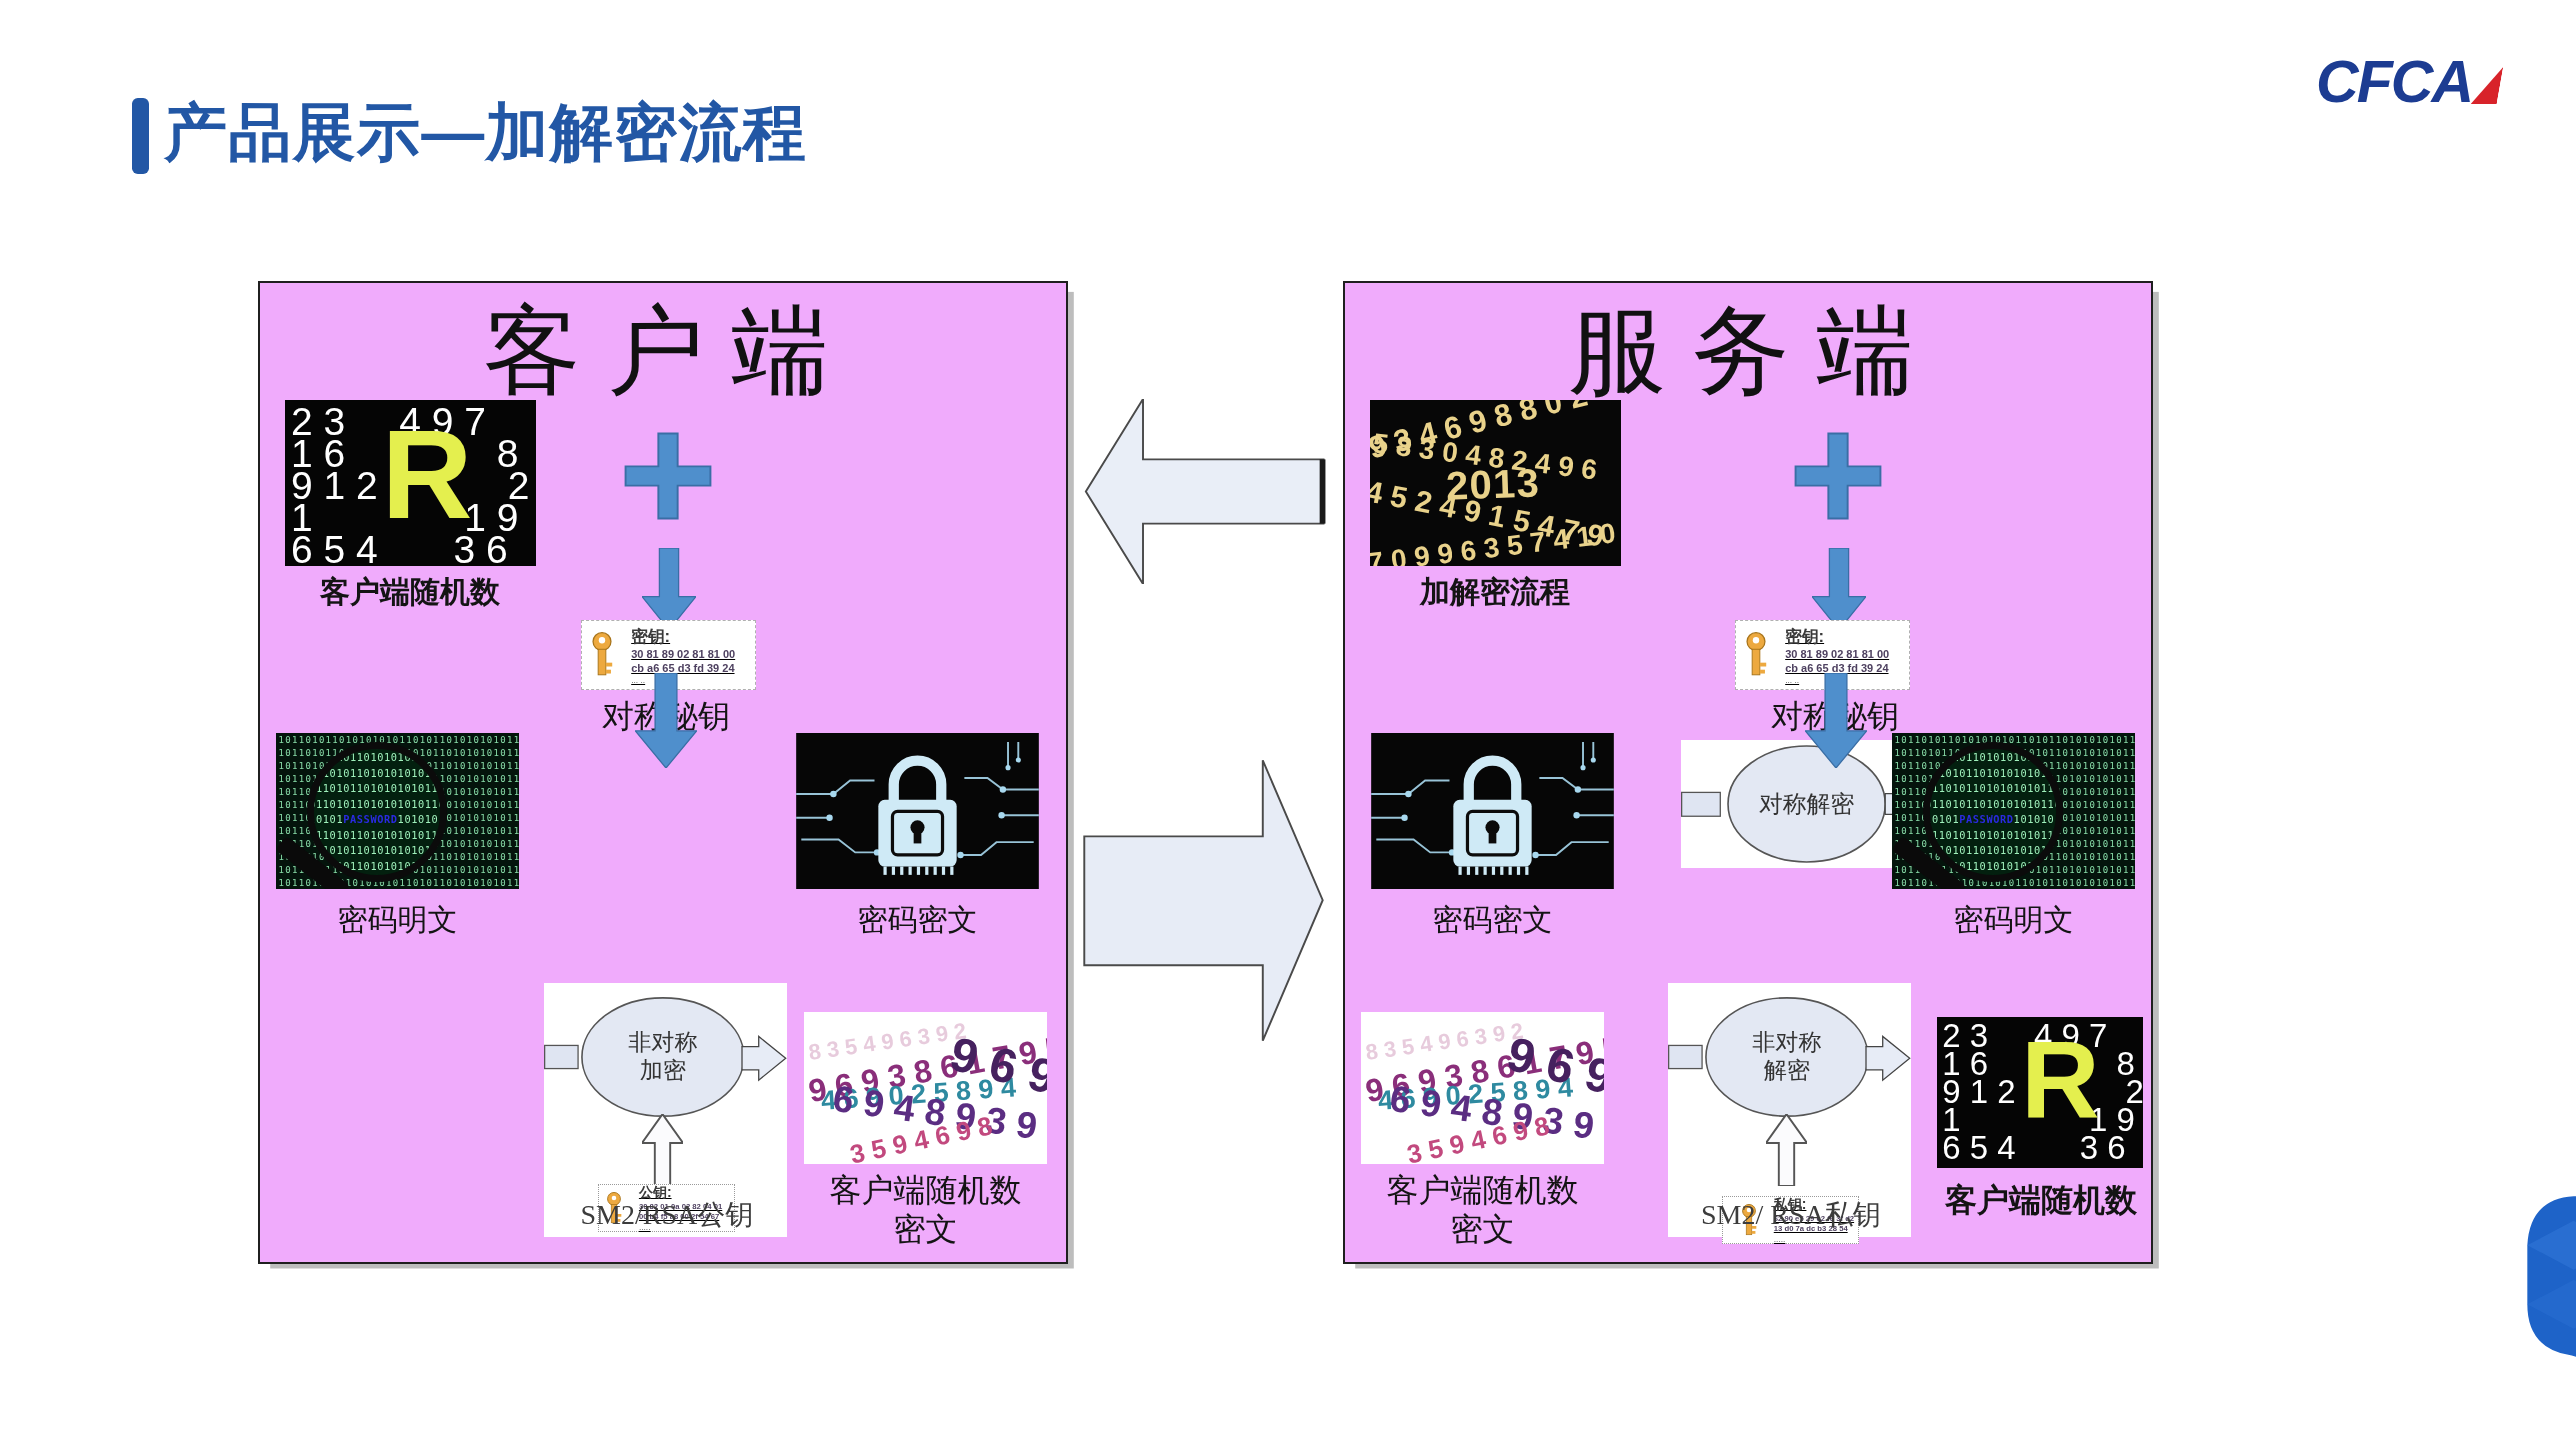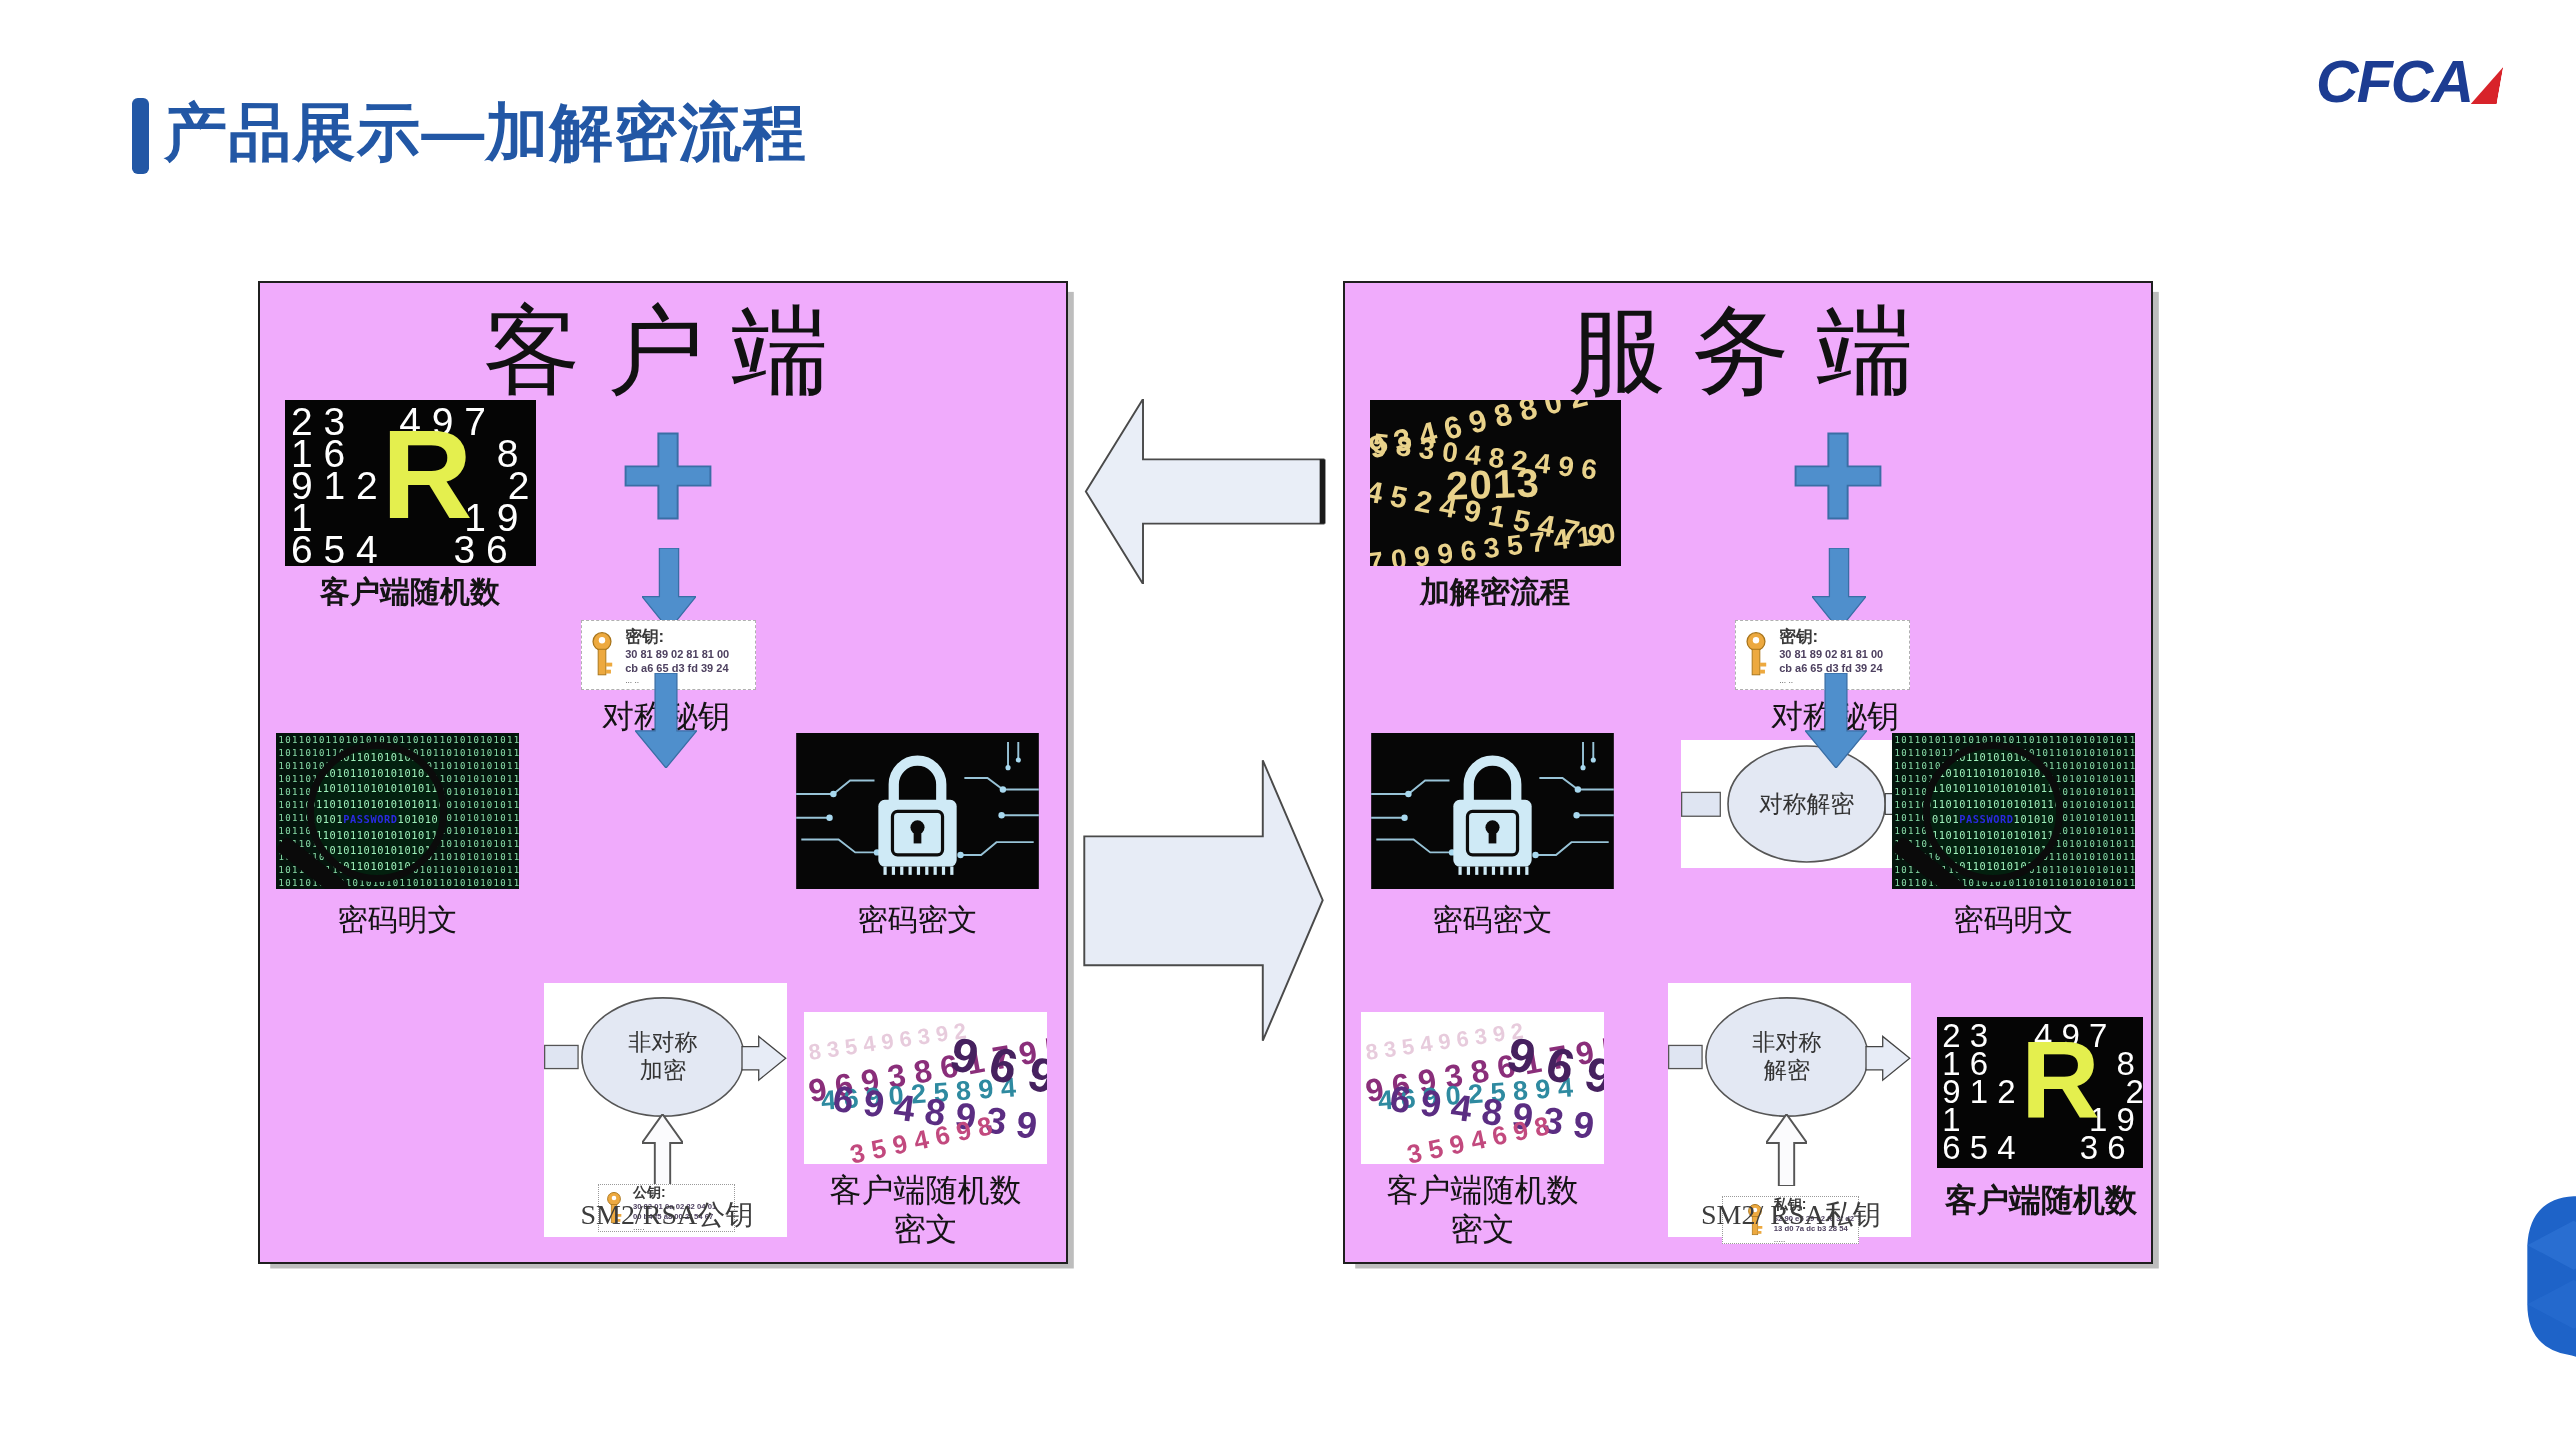--- a/index.html
+++ b/index.html
@@ -40,21 +40,21 @@
   .g2{left:2.6px;top:41px;font-size:28px;transform:rotate(7deg);}
   .g3{left:76px;top:62px;font-size:40px;color:#efe1a6;transform:rotate(-2deg);letter-spacing:1.3px;}
   .g4{left:-5.2px;top:97px;font-size:30px;transform:rotate(11deg);}
   .g5{left:-2.6px;top:131px;font-size:28px;transform:rotate(-7deg);}
 
   
   .plus-icon svg,.arr svg{display:block;}
 
   
   .key-box{background:#ffffff;border:1.3px dashed #b0b0b0;display:flex;align-items:center;box-sizing:border-box;padding:3.9px 5.2px;}
-  .key-box .kcol{margin-left:8px;}
+  .key-box .kcol{margin-left:14px;text-decoration:underline;}
   .kb-title{font-size:16.7px;font-weight:700;color:#3a3a3a;font-family:"Liberation Sans",sans-serif;}
   .kb-hex{font-size:11px;font-weight:700;color:#4e4160;line-height:13.5px;white-space:nowrap;}
   .kb-more{font-size:8.4px;color:#666;}
   .key-box.small{padding:2.6px 3.9px;}
   .key-box.small .kb-title{font-size:14px;}
   .key-box.small .kb-hex{font-size:7.7px;line-height:9.7px;}
   .key-box.dotted{border:1.3px dotted #9a9a9a;}
 
   
   .proc-box{background:#ffffff;}

